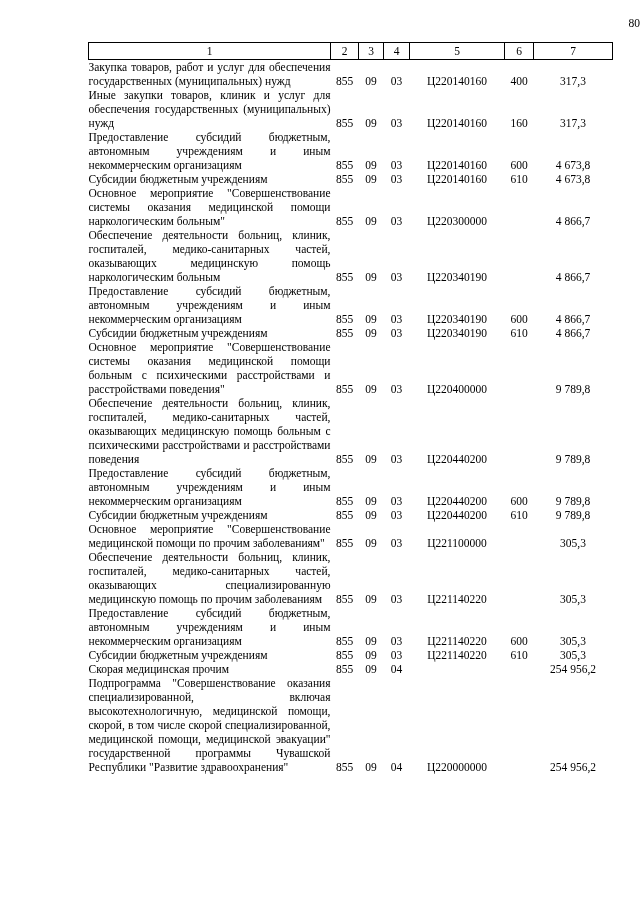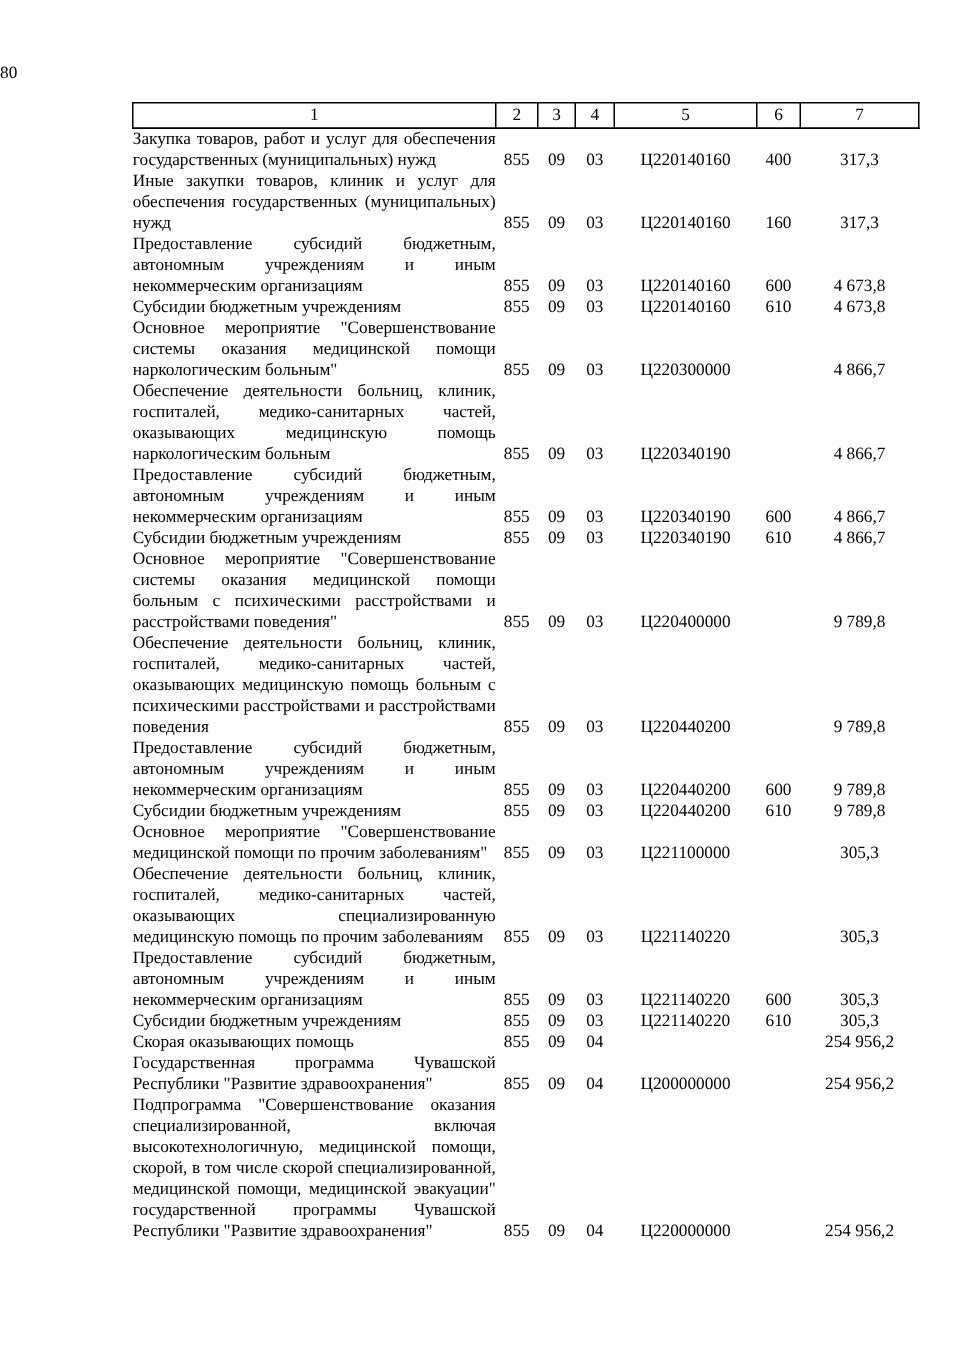--- a/index.html
+++ b/index.html
@@ -5,22 +5,22 @@
   * { margin: 0; padding: 0; box-sizing: border-box; }
   html, body { background: #ffffff; }
   body {
     width: 640px;
     height: 905px;
     font-family: "Liberation Serif", serif;
     color: #000000;
     overflow: hidden;
   }
   .page-number {
-    padding-top: 42px;
-    text-align: left;
+    padding-top: 16px;
+    text-align: right;
     font-size: 11.5px;
     line-height: 14px;
   }
   table.budget-table {
     border-collapse: collapse;
     table-layout: fixed;
     width: 524px;
     margin: 12px 0 0 88px;
   }
   table.budget-table th {
@@ -222,38 +222,29 @@
     <td class="c1">Субсидии бюджетным учреждениям</td>
     <td class="c2">855</td>
     <td class="c3">09</td>
     <td class="c4">03</td>
     <td class="c5">Ц221140220</td>
     <td class="c6">610</td>
     <td class="c7">305,3</td>
   </tr>
 
   <tr>
-    <td class="c1">Скорая оказывающих помощь</td>
+    <td class="c1">Скорая медицинская прочим</td>
     <td class="c2">855</td>
     <td class="c3">09</td>
     <td class="c4">04</td>
     <td class="c5"></td>
     <td class="c6"></td>
     <td class="c7">254 956,2</td>
   </tr>
 
-  <tr>
-    <td class="c1">Государственная программа Чувашской Республики "Развитие здравоохранения"</td>
-    <td class="c2">855</td>
-    <td class="c3">09</td>
-    <td class="c4">04</td>
-    <td class="c5">Ц200000000</td>
-    <td class="c6"></td>
-    <td class="c7">254 956,2</td>
-  </tr>
 
   <tr>
     <td class="c1">Подпрограмма "Совершенствование оказания специализированной, включая высокотехнологичную, медицинской помощи, скорой, в том числе скорой специализированной, медицинской помощи, медицинской эвакуации" государственной программы Чувашской Республики "Развитие здравоохранения"</td>
     <td class="c2">855</td>
     <td class="c3">09</td>
     <td class="c4">04</td>
     <td class="c5">Ц220000000</td>
     <td class="c6"></td>
     <td class="c7">254 956,2</td>
   </tr>

